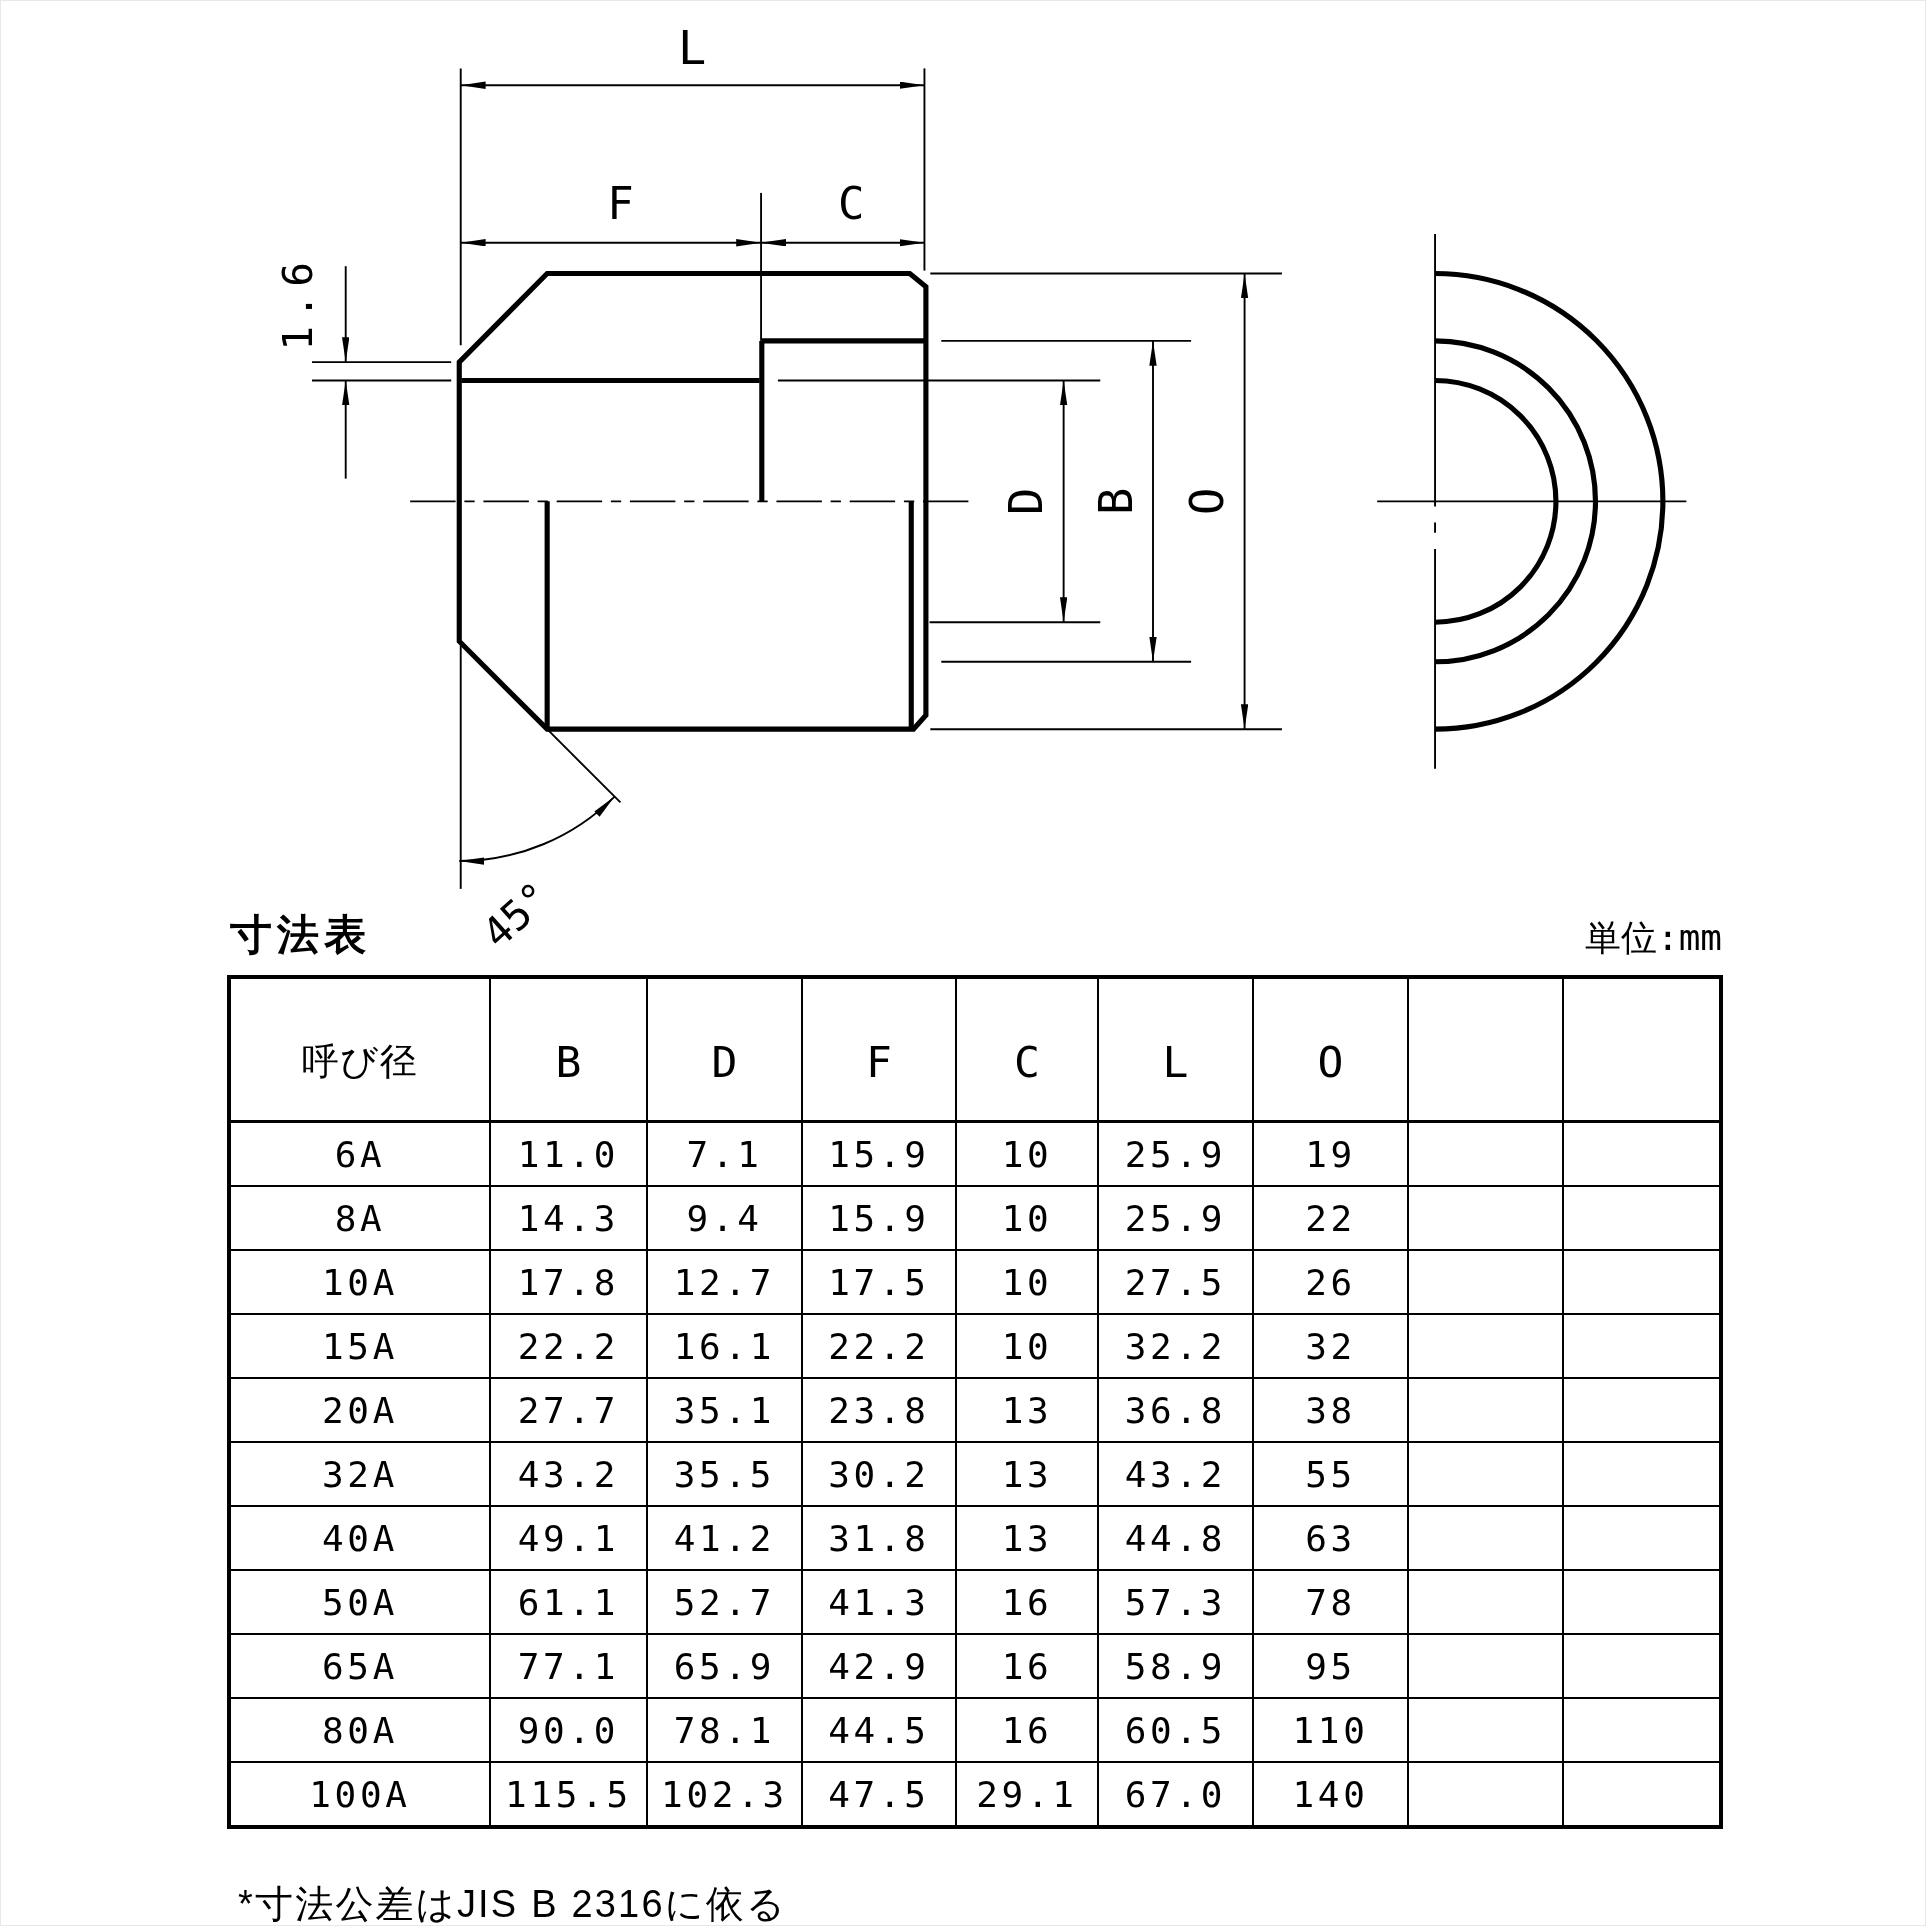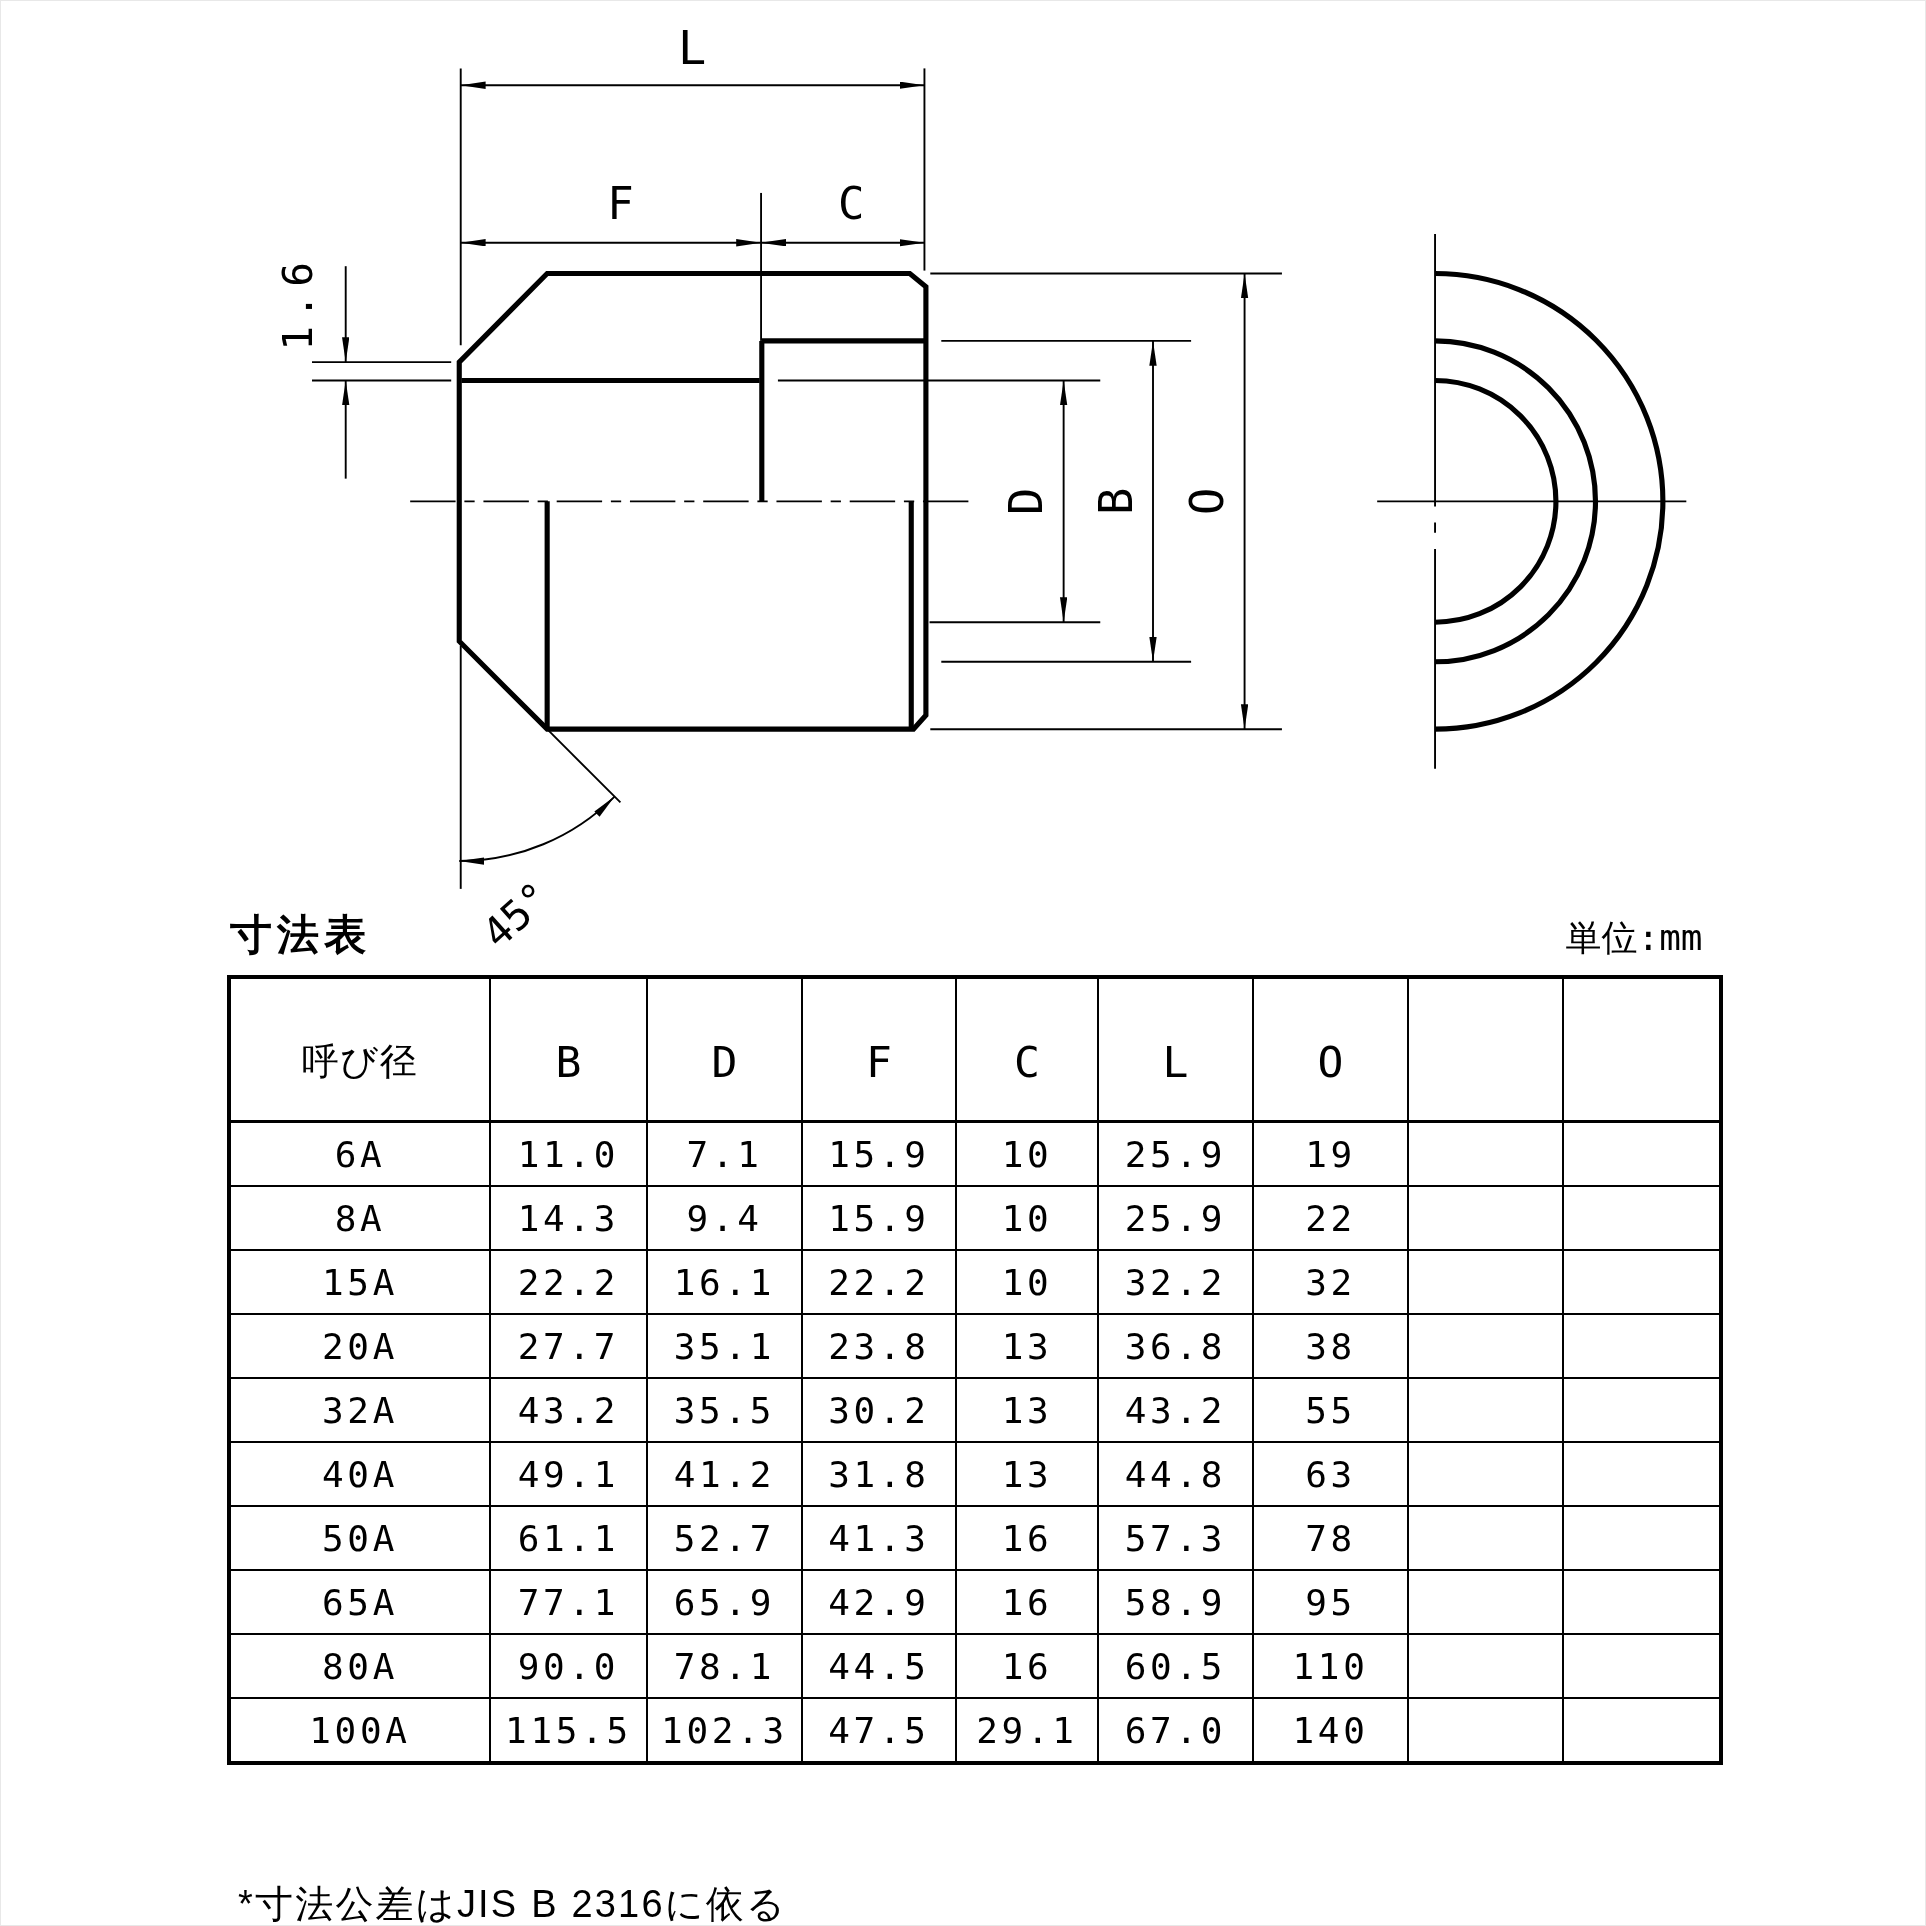--- a/index.html
+++ b/index.html
@@ -4,21 +4,21 @@
 <style>
   html,body{margin:0;padding:0;background:#fff;}
   .page{position:relative;width:1926px;height:1926px;background:#ffffff;overflow:hidden;
         font-family:"Liberation Sans",sans-serif;color:#000;box-sizing:border-box;border:1.5px solid #e8e8e8;}
   svg{position:absolute;left:0;top:0;}
   svg text{font-family:"DejaVu Sans Mono",monospace;fill:#000;}
   .thk{stroke:#000;stroke-width:7;fill:none;}
   .thn{stroke:#000;stroke-width:2.6;fill:none;}
   .cl{stroke:#000;stroke-width:2.4;fill:none;stroke-dasharray:62 12 14 12;}
   .tbl-title{position:absolute;left:229px;top:906px;font-size:42px;letter-spacing:5.1px;font-weight:700;}
-  .unit{position:absolute;left:1545px;top:913px;width:176px;text-align:center;font-size:36px;
+  .unit{position:absolute;left:1545px;top:913px;width:176px;text-align:right;font-size:36px;
         font-family:"DejaVu Sans Mono",monospace;}
   table.dim{position:absolute;left:226px;top:974px;width:1493px;border-collapse:collapse;
         table-layout:fixed;border:4.4px solid #000;}
   table.dim th,table.dim td{border:2.2px solid #000;text-align:center;padding:0;
         font-family:"DejaVu Sans Mono",monospace;font-weight:normal;}
   table.dim thead th{height:116px;border-bottom:3.7px solid #000;font-size:43px;
         vertical-align:middle;padding-top:25px;}
   table.dim thead th.jp{font-size:37px;font-family:Liberation Mono, monospace;letter-spacing:1.5px;}
   table.dim td{height:62px;font-size:36px;letter-spacing:3.7px;}
   .footnote{position:absolute;left:237px;top:1878px;font-size:38px;letter-spacing:2.2px;}
@@ -146,20 +146,31 @@
           <td>14.3</td>
           <td>9.4</td>
           <td>15.9</td>
           <td>10</td>
           <td>25.9</td>
           <td>22</td>
           <td></td>
           <td></td>
       </tr>
       <tr>
+        <td>10A</td>
+          <td>17.8</td>
+          <td>12.7</td>
+          <td>17.5</td>
+          <td>10</td>
+          <td>27.5</td>
+          <td>26</td>
+          <td></td>
+          <td></td>
+      </tr>
+      <tr>
         <td>15A</td>
           <td>22.2</td>
           <td>16.1</td>
           <td>22.2</td>
           <td>10</td>
           <td>32.2</td>
           <td>32</td>
           <td></td>
           <td></td>
       </tr>

